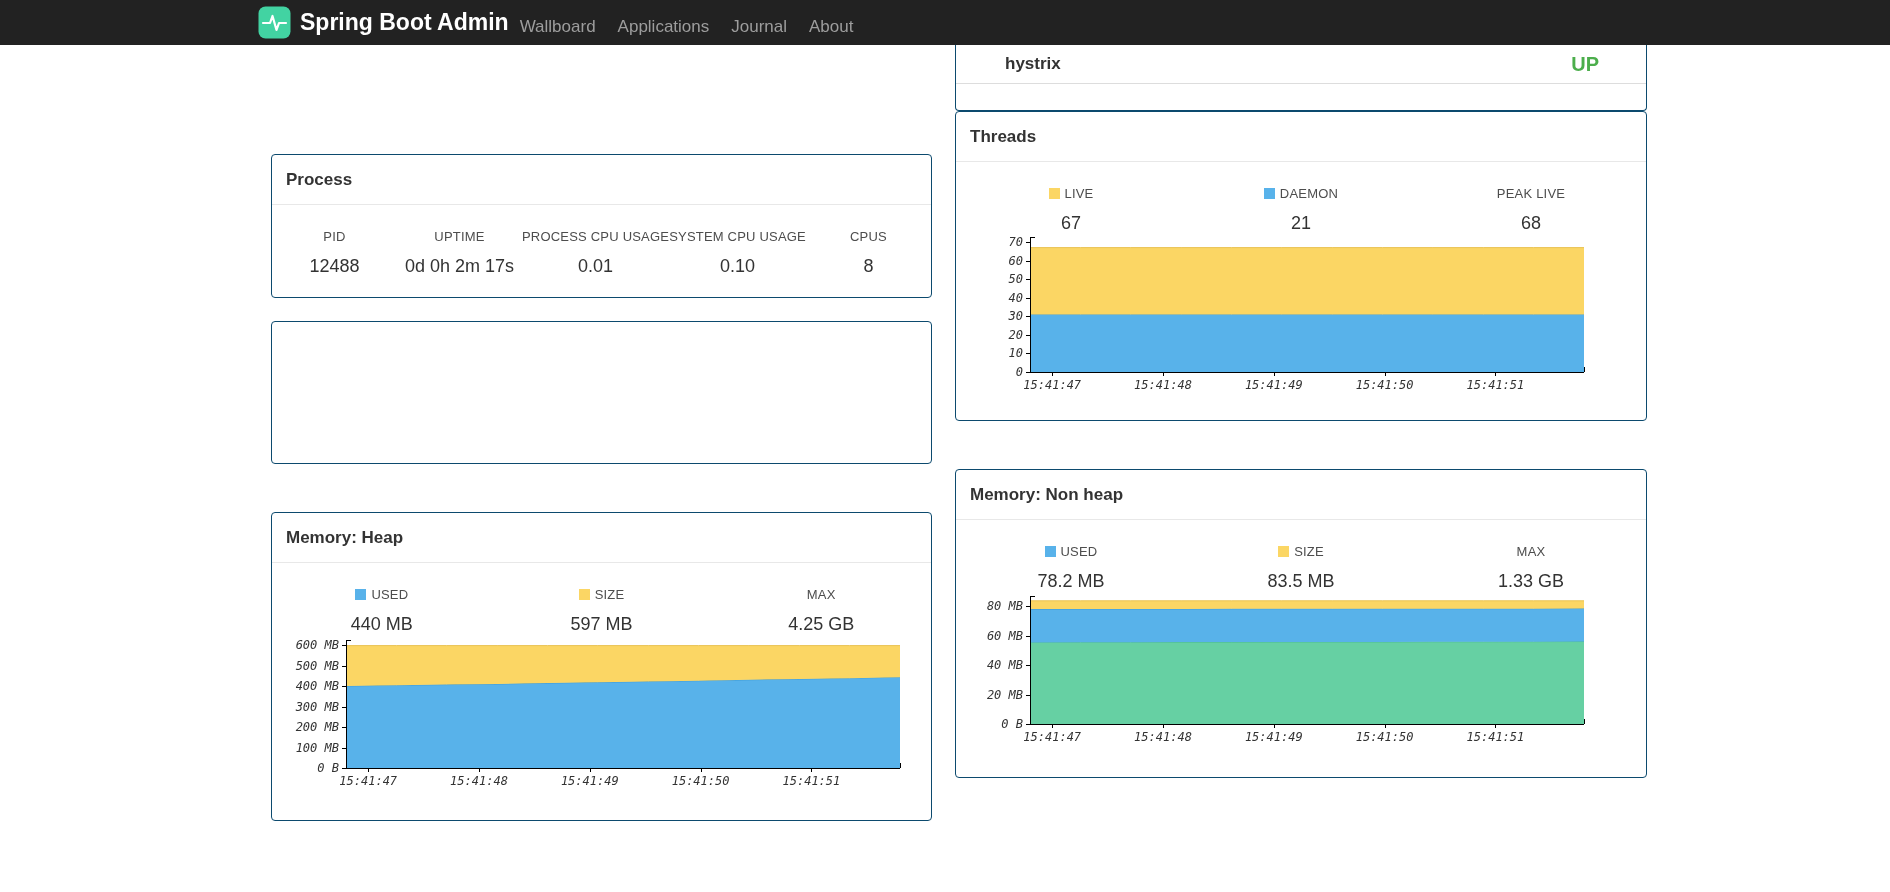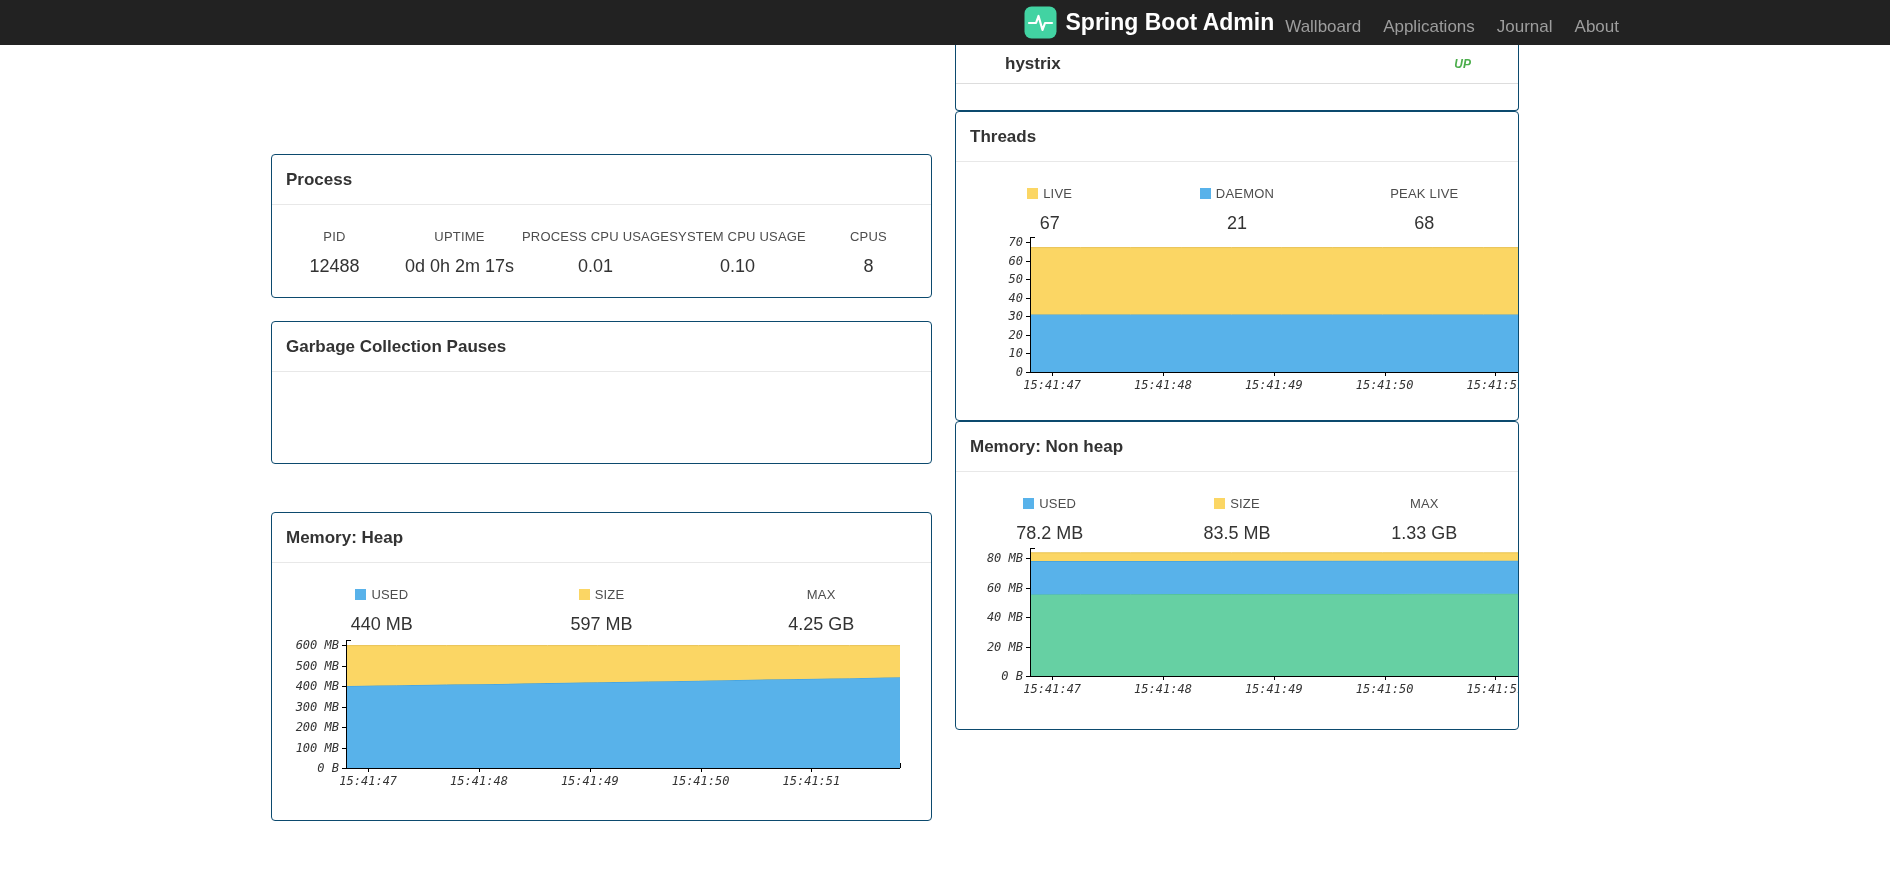--- a/index.html
+++ b/index.html
@@ -5,53 +5,53 @@
   * { box-sizing: border-box; margin: 0; padding: 0; }
   html, body {
     width: 1890px; height: 892px;
     background: #ffffff;
     font-family: "Liberation Sans", sans-serif;
     overflow: hidden;
   }
   
   .navbar {
     height: 45px; background: #222222;
-    display: flex; align-items: center; justify-content: flex-end;
+    display: flex; align-items: center; justify-content: flex-start;
     padding: 0 271px 0 258px;
   }
   .brand { display: flex; align-items: center; gap: 9px; }
   .brand-text { color: #ffffff; font-size: 23px; font-weight: 700; white-space: nowrap; }
   .nav-links { display: flex; align-items: center; }
   .nav-link {
     color: #9d9d9d; font-size: 17px; padding: 0 11px;
     text-decoration: none; cursor: pointer; white-space: nowrap; margin-top: 8px;
   }
   .nav-link:last-child { padding-right: 0; }
   
   .content { display: flex; gap: 23px; padding-left: 271px; align-items: flex-start; }
   .col-left { width: 661px; padding-top: 109px; }
-  .col-right { width: 564px; }
+  .col-right { width: 692px; }
   
   .card { background: #fff; border: 1px solid #0c4a6e; border-radius: 4px; overflow: hidden; }
   .card-title {
     font-size: 17px; font-weight: 700; color: #333333;
     padding: 15px 14px 14px; border-bottom: 1px solid #e8e8e8;
   }
   .partial-card { border-top: none; border-radius: 0 0 4px 4px; height: 66px; }
   .status-row {
     height: 39px; display: flex; justify-content: space-between; align-items: center;
     padding: 0 47px 0 49px; border-bottom: 1px solid #dddddd; cursor: pointer;
   }
   .status-app { font-size: 17px; font-weight: 700; color: #333333; }
-  .status-up { font-size: 12px; font-weight: 700; color: #4cae4c; font-style: italic; }
+  .status-up { font-size: 20px; font-weight: 700; color: #4cae4c; }
   .card-process { height: 144px; }
   .card-gc { height: 143px; margin-top: 23px; }
   .card-heap { height: 309px; margin-top: 48px; }
   .card-threads { height: 310px; }
-  .card-nonheap { height: 309px; }
+  .card-nonheap { height: 309px; margin-top: 48px; }
   
   .stats-row { display: flex; padding-top: 24px; }
   .stat-col { flex: 1; text-align: center; }
   .stat-label { font-size: 13px; line-height: 16px; color: #4d4d4d; letter-spacing: 0.2px; white-space: nowrap; }
   .stat-value { font-size: 18px; line-height: 22px; color: #333333; margin-top: 10px; white-space: nowrap; }
   .swatch { display: none; width: 11px; height: 11px; margin-right: 5px; vertical-align: -1px; }
   
   .chart { padding-left: 10px; margin-top: 0; font-style: italic; }
   .chart svg { display: block; }
   .axis-label { font-family: "DejaVu Sans Mono", monospace; font-size: 12px; fill: #333333; }
@@ -99,21 +99,20 @@
           <div class="stat-value">0.10</div>
         </div>
         <div class="stat-col">
           <div class="stat-label">CPUS</div>
           <div class="stat-value">8</div>
         </div>
       </div>
     </div>
 
     <div class="card card-gc">
-      <div class="card-title">Garbage Collection Pauses</div>
     </div>
 
     <div class="card card-heap">
       <div class="card-title">Memory: Heap</div>
       <div class="stats-row">
         <div class="stat-col">
           <div class="stat-label"><span class="swatch" style="background: rgb(88, 178, 234); display: inline-block;"></span><span>USED</span></div>
           <div class="stat-value">440 MB</div>
         </div>
         <div class="stat-col">

